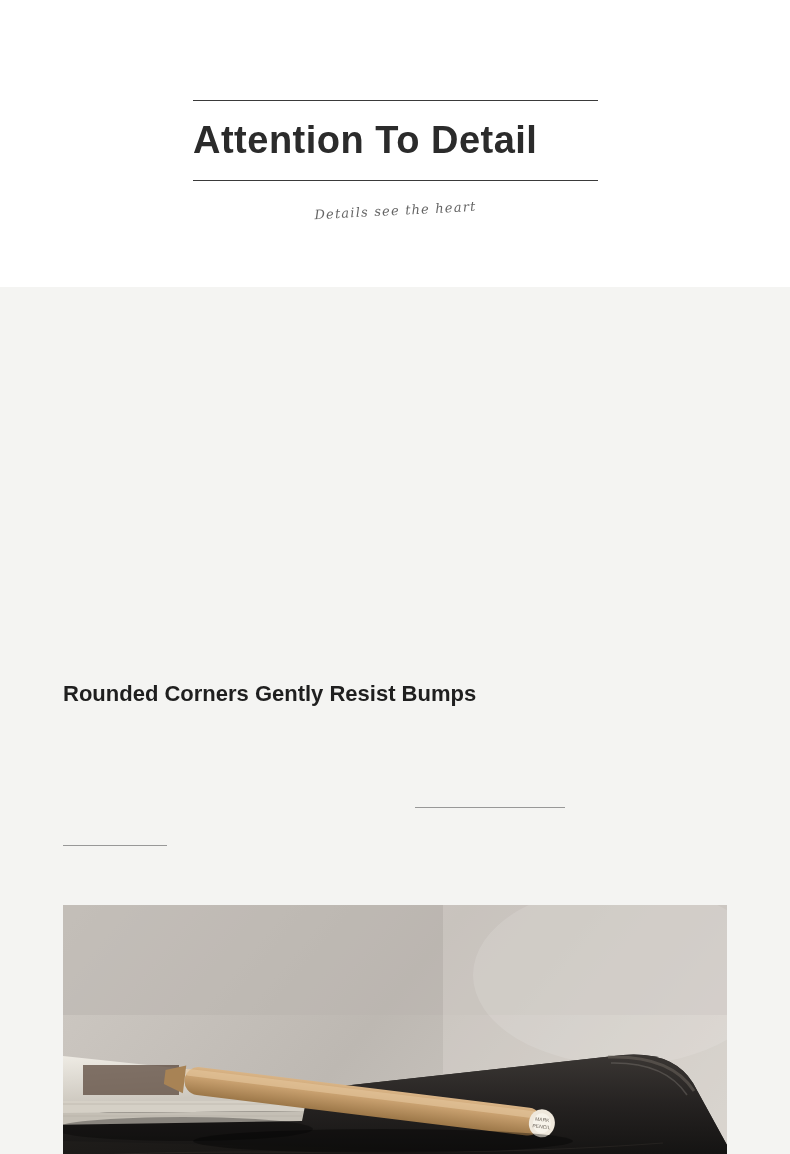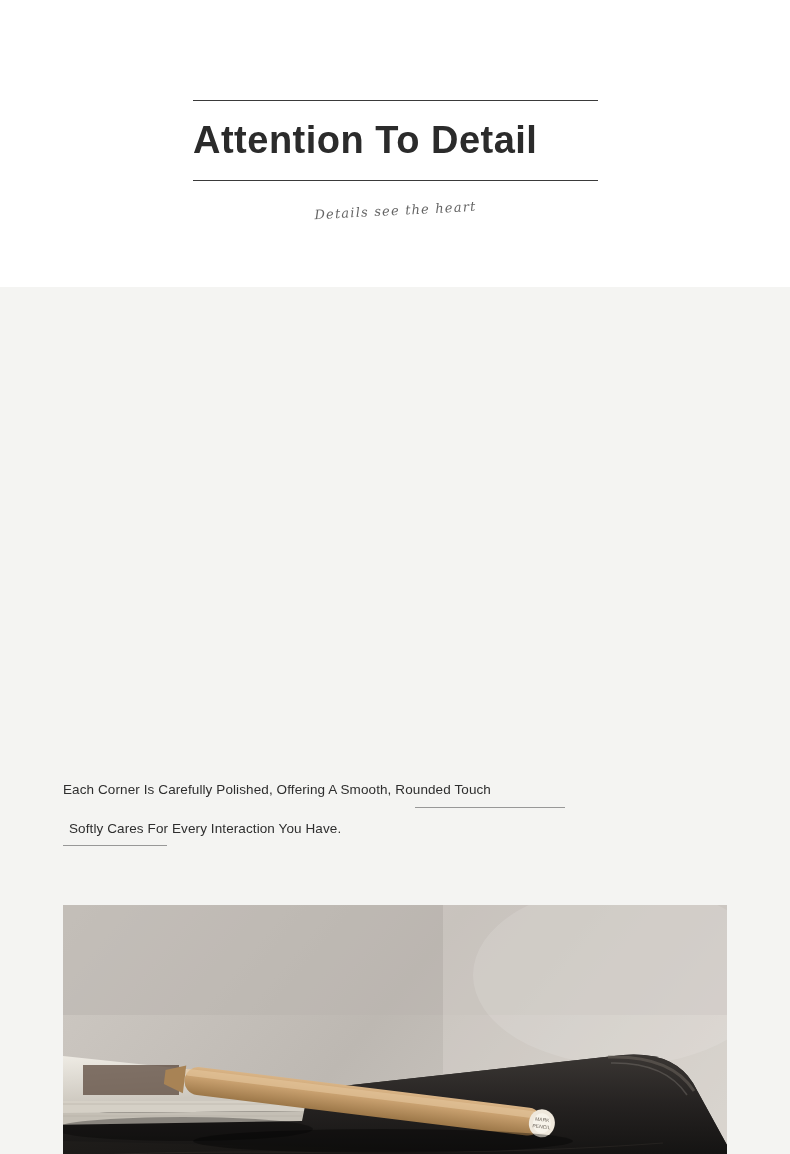--- a/index.html
+++ b/index.html
@@ -129,25 +129,22 @@
     <div class="title-wrap">
       <div class="rule top"></div>
       <h1 class="hero-title">Attention To Detail</h1>
       <div class="rule bottom"></div>
     </div>
     <div class="script-sub">Details see the heart</div>
   </div>
 
   <div class="section">
 
-
-    <div class="body-copy">
-      <div class="line1">Each Corner Is Carefully Polished, Offering A Smooth, Rounded Touch</div>
-      <div class="line2">Softly Cares For Every Interaction You Have.</div>
-    </div>
+    <h2 class="headline">Rounded Corners Gently Resist Bumps</h2>
+
 
     <div class="deco-line a"></div>
     <div class="deco-line b"></div>
 
     <div class="photo">
       <svg width="664" height="482" viewBox="0 0 664 482" xmlns="http://www.w3.org/2000/svg">
         <defs>
           <linearGradient id="bgGrad" x1="0" y1="0" x2="1" y2="0.6">
             <stop offset="0%" stop-color="#cfcac4"></stop>
             <stop offset="45%" stop-color="#bdb8b2"></stop>

